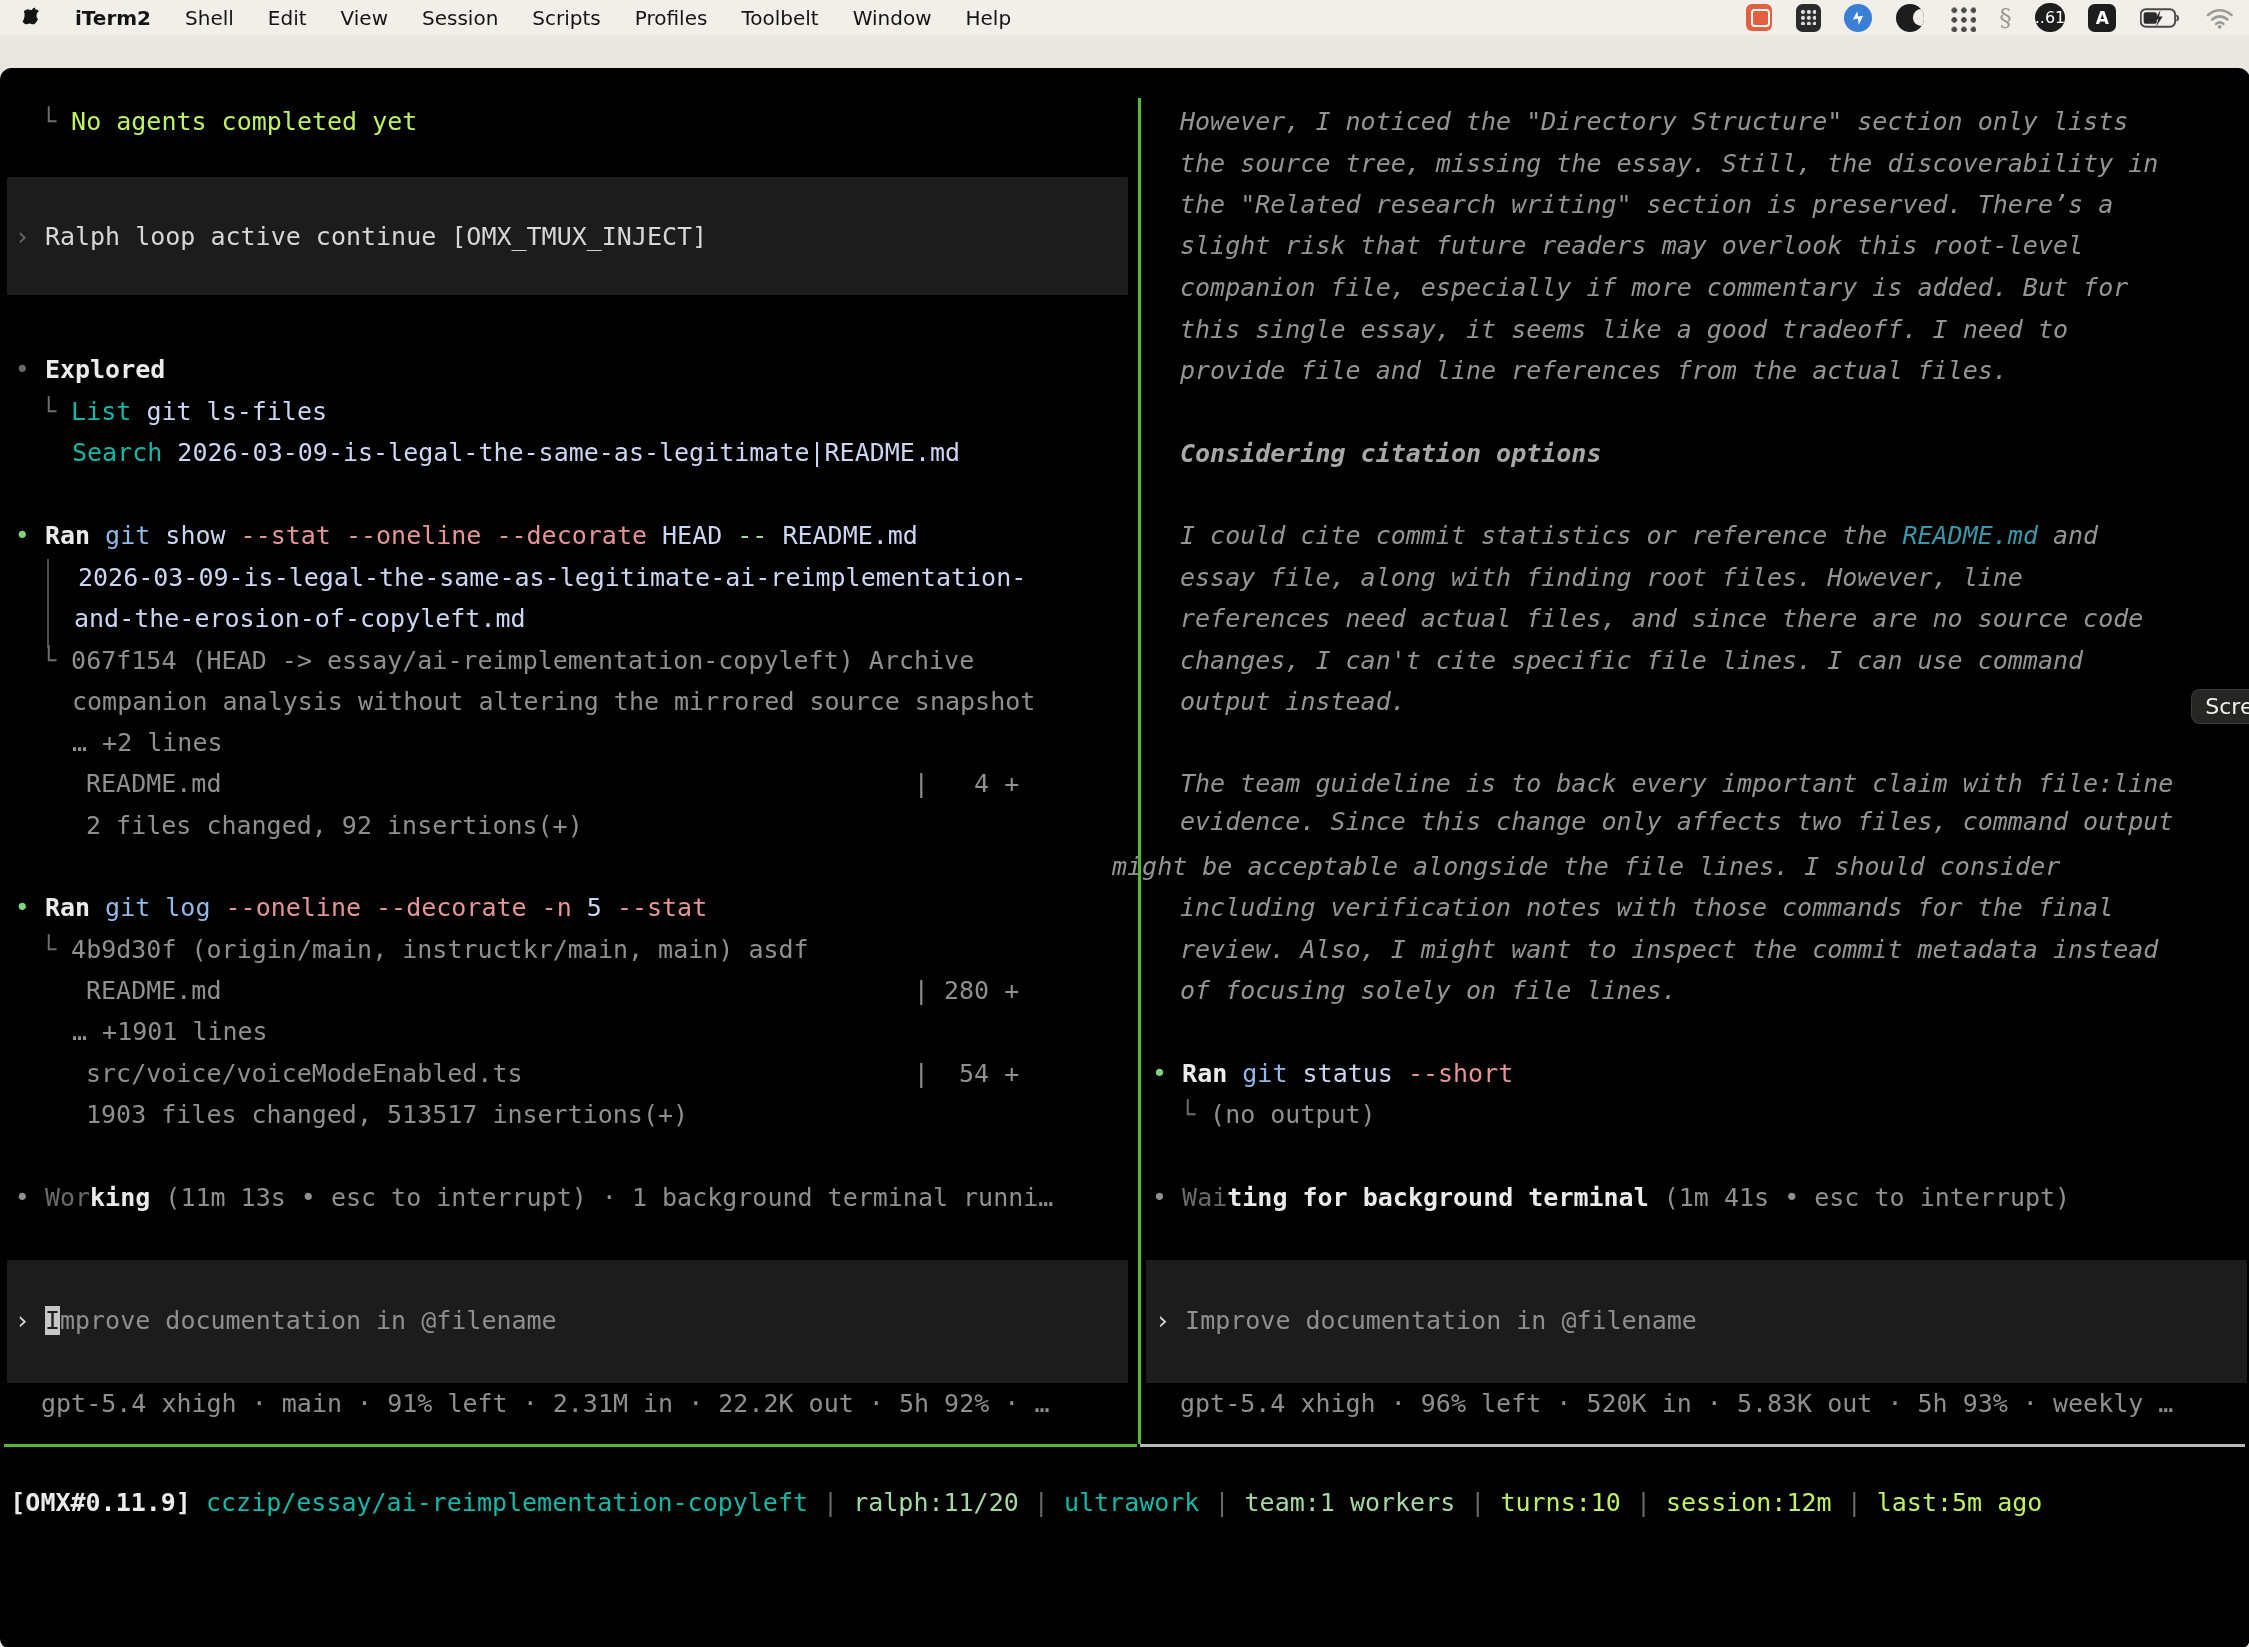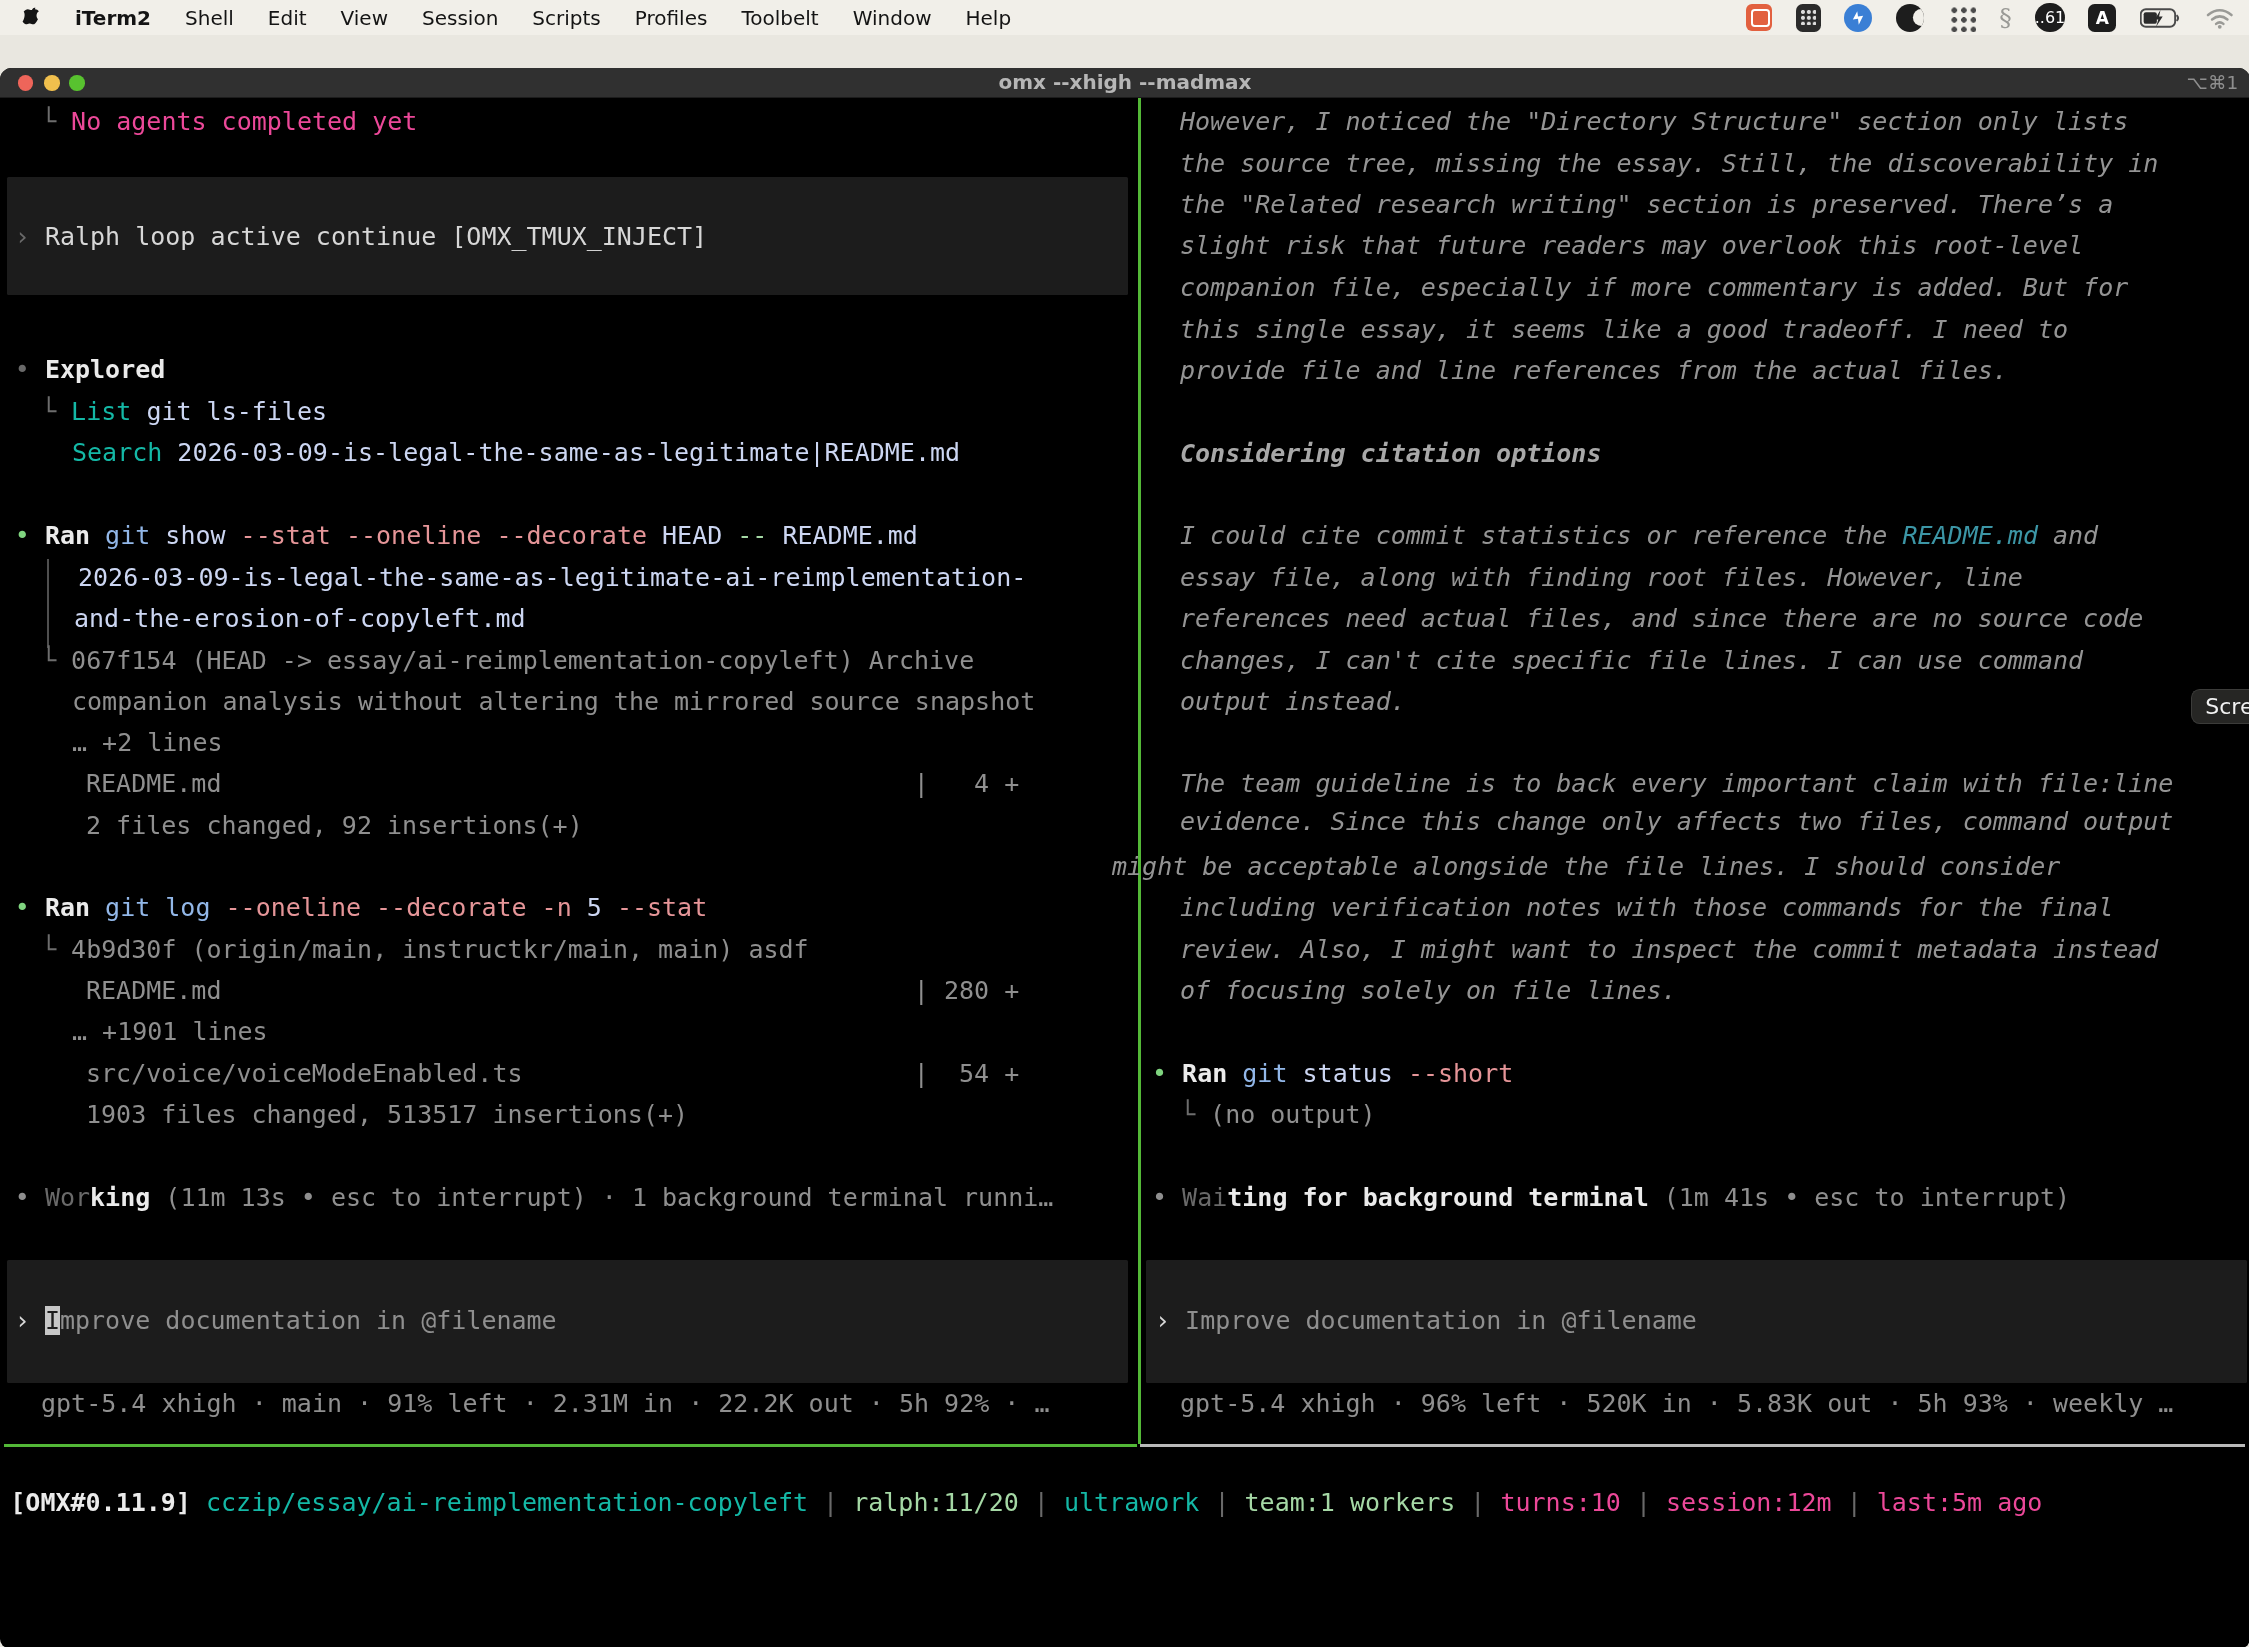--- a/index.html
+++ b/index.html
@@ -48,21 +48,21 @@
   .c-corner { color:#6d6d6d; }
   .c-bright { color:#ebebeb; font-weight:bold; }
   .c-white  { color:#d7d7d7; }
   .c-lav    { color:#ccd6f2; }
   .c-blue   { color:#92b7e8; }
   .c-pink   { color:#e59598; }
   .c-mint   { color:#a5d8a5; }
   .c-cyan   { color:#14b8a6; }
   .c-link   { color:#3c96a6; font-style:italic; }
   .c-gbullet{ color:#7fd47f; }
-  .c-gray2  { color:#ec4899; }
+  .c-gray2  { color:#bef264; }
 
   .promptbox { position:absolute; background:#1c1c1c; border-radius:1.5px; }
   .cursor { background:#c6c6c6; color:#1c1c1c; }
   .treeline { position:absolute; width:2.2px; background:#4f4f4f; }
 
   .divider-v { position:absolute; left:1138px; top:29.5px; width:3px; height:1346px; background:#53b837; }
   .pane-border-left  { position:absolute; left:4.4px;  top:1376px; width:1133px; height:3px; background:#53b837; }
   .pane-border-right { position:absolute; left:1140px; top:1376px; width:1105px; height:3px; background:#b9b9b9; }
 
   
@@ -125,27 +125,20 @@
       <svg width="29.5" height="22" viewBox="0 0 40 30">
           <path d="M4 11 q16 -13 32 0" fill="none" stroke="#9a9a96" stroke-width="3.4" stroke-linecap="round"></path>
           <path d="M9.5 17 q10.5 -8.5 21 0" fill="none" stroke="#9a9a96" stroke-width="3.4" stroke-linecap="round"></path>
           <path d="M15 23 q5 -4 10 0" fill="none" stroke="#9a9a96" stroke-width="3.4" stroke-linecap="round"></path>
           <circle cx="20" cy="27" r="2.6" fill="#9a9a96"></circle>
         </svg>
     </span>
   </div>
 
   <div class="window">
-    <div class="titlebar">
-      <span class="tl-btn tl-red"></span>
-      <span class="tl-btn tl-yellow"></span>
-      <span class="tl-btn tl-green"></span>
-      <span class="win-title">omx --xhigh --madmax</span>
-      <span class="win-short">⌥⌘1</span>
-    </div>
 
     <div class="divider-v"></div>
     <div class="pane-border-left"></div>
     <div class="pane-border-right"></div>
 
     <div>
       <div class="row" style="left:41px; top:33px;"><span class="c-corner">└ </span><span class="c-gray2">No agents completed yet</span></div>
 
       <div class="promptbox" style="left:7.4px; top:109px; width:1121px; height:118px;"></div>
       <div class="row" style="left:14.8px; top:148px;"><span class="c-dim">› </span><span class="c-white">Ralph loop active continue [OMX_TMUX_INJECT]</span></div>

